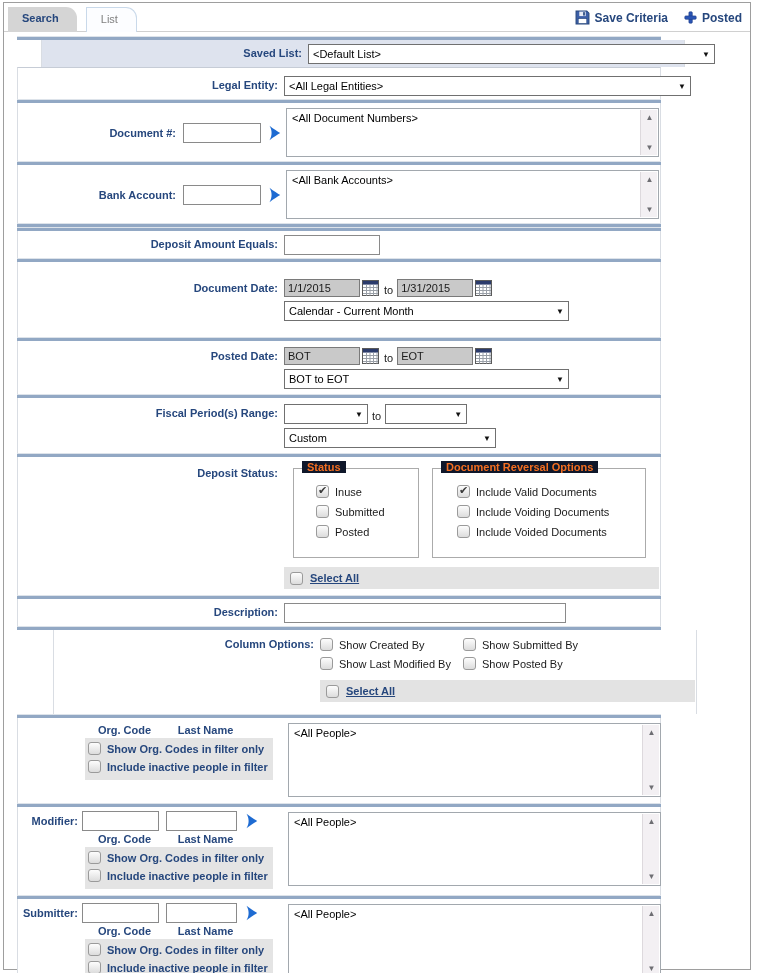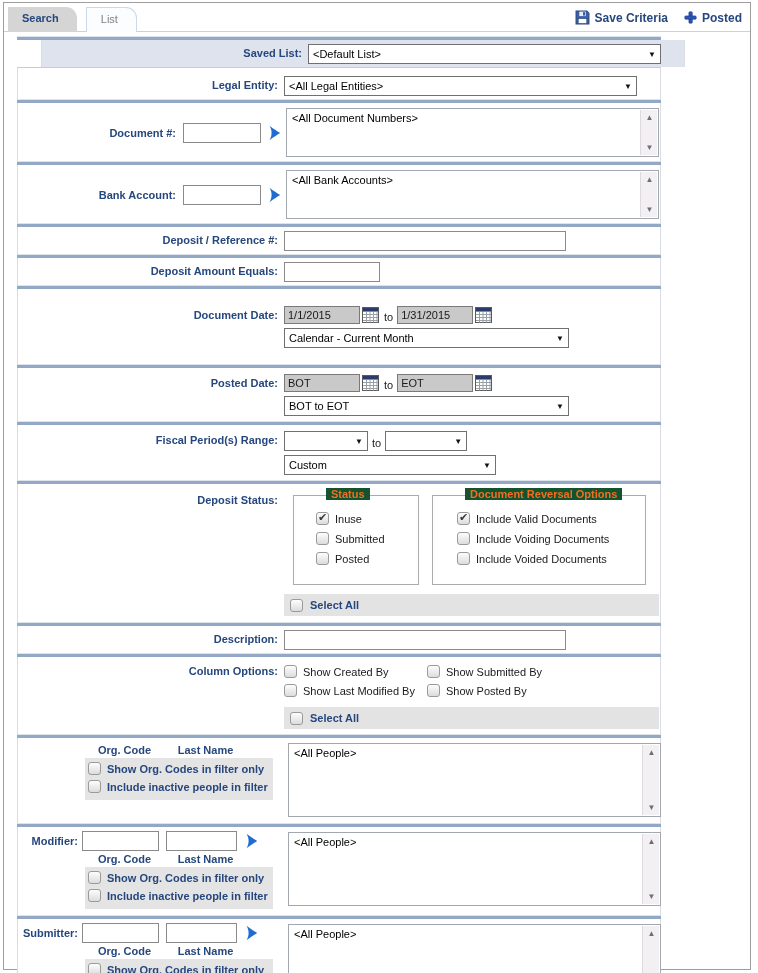--- a/index.html
+++ b/index.html
@@ -51,48 +51,48 @@
     display:inline-block; width:13px; height:13px; flex:0 0 13px;
     border:1px solid #9a9a9a; border-radius:3px; cursor:pointer;
     background:linear-gradient(#fdfdfd,#dcdcdc); position:relative;
   }
   .cb.checked::after {
     content:"\2714"; position:absolute; left:1px; top:-2px; font-size:11px; color:#3a3a3a;
   }
   .opt { display:flex; align-items:center; gap:6px; color:#1a1a1a; }
   .selectall-bar {
     width:375px; height:22px; background:#e3e3e3; display:flex; align-items:center; gap:7px;
-    padding-left:6px; color:#26477d; font-weight:bold; margin-top:5px;
+    padding-left:6px; color:#26477d; font-weight:bold; margin-top:5px;text-decoration:underline;
   }
   
   .fs-wrap { display:flex; }
   .fs { position:relative; border:1px solid #ababab; padding:16px 8px 10px 0; height:90px; background:#fff; }
   .fs1 { margin-left:9px; width:126px; }
   .fs2 { margin-left:13px; width:214px; }
-  .fs-legend { position:absolute; top:-8px; left:8px; background:#14532d; padding:0 5px; color:#f36e21; font-weight:bold;margin-left:24px; }
+  .fs-legend { position:absolute; top:-8px; left:8px; background:#0f172a; padding:0 5px; color:#f36e21; font-weight:bold; }
   .fs .opt { margin:0 0 7px 0; }
   .fs1 .opt { margin-left:22px;align-items:flex-end; } .fs2 .opt { margin-left:24px; }
   
   .co-grid { display:grid; grid-template-columns:143px auto; row-gap:6px; padding-top:3px; }
   
   .people-row { padding:4px 0 6px 0; }
   .p-left { width:270px; flex:0 0 270px; }
   .p-line1 { display:flex; align-items:flex-end; }
   .p-label { width:64px; text-align:right; padding-right:4px; color:#26477d; font-weight:bold; padding-bottom:4px; }
   .p-org { width:77px; } .p-name { width:71px; margin-left:7px; }
   .p-arrow { margin-left:8px; margin-bottom:2px; }
   .p-caps { display:flex; color:#26477d; font-weight:bold; margin-top:2px; }
   .p-cap1 { width:77px; margin-left:68px; text-align:center; }
   .p-cap2 { width:71px; margin-left:7px; text-align:center; }
   .p-checks { margin-left:67px; width:188px; background:#e4e4e4; padding:4px 2px 2px 3px; margin-top:2px; }
   .p-checks .opt { margin-bottom:5px; color:#26477d; font-weight:bold; }
   .db-left { width:268px; flex:0 0 268px; display:flex; justify-content:flex-end; align-items:center; gap:7px; padding-right:5px; padding-top:2px; }
   .db-left .lbl { color:#26477d; font-weight:bold; }
   .db-input { width:78px; }
-  .w373 { width:353px; } .w282 { width:282px; } .w96 { width:96px; }
+  .w373 { width:407px; } .w282 { width:282px; } .w96 { width:96px; }
   .w247 { width:285px; } .w212 { width:212px; } .w84 { width:84px; } .w82 { width:82px; }
   .mt4 { margin-top:4px; }
   svg { display:block; }
 </style>
 </head>
 <body>
 
 <div class="frame">
 
   <div class="tabbar">
@@ -184,26 +184,20 @@
           <span class="lb-text">&lt;All Bank Accounts&gt;</span>
           <div class="lb-scroll">
             <span class="lb-arrow up">▲</span>
             <span class="lb-arrow down">▼</span>
           </div>
         </div>
       </div>
     </div>
     <div class="sep"></div>
 
-    <div class="row">
-      <div class="label-col">Deposit / Reference #:</div>
-      <div class="field-col">
-        <input class="txt w282" value="" style="">
-      </div>
-    </div>
     <div class="sep"></div>
 
     <div class="row">
       <div class="label-col">Deposit Amount Equals:</div>
       <div class="field-col">
         <input class="txt w96" value="" style="">
       </div>
     </div>
     <div class="sep"></div>
 
@@ -333,21 +327,21 @@
     <div class="sep"></div>
 
     <div class="row">
       <div class="label-col">Description:</div>
       <div class="field-col">
         <input class="txt w282" value="" style="">
       </div>
     </div>
     <div class="sep"></div>
 
-    <div class="row" style="padding:4px 0 5px 0;">
+    <div class="row" style="padding:4px 0 12px 0;margin-left:36px;">
       <div class="label-col">Column Options:</div>
       <div class="field-col">
         <div class="co-grid">
           <div class="opt">
             <span class="cb"></span>
             <span>Show Created By</span>
           </div>
           <div class="opt">
             <span class="cb"></span>
             <span>Show Submitted By</span>

